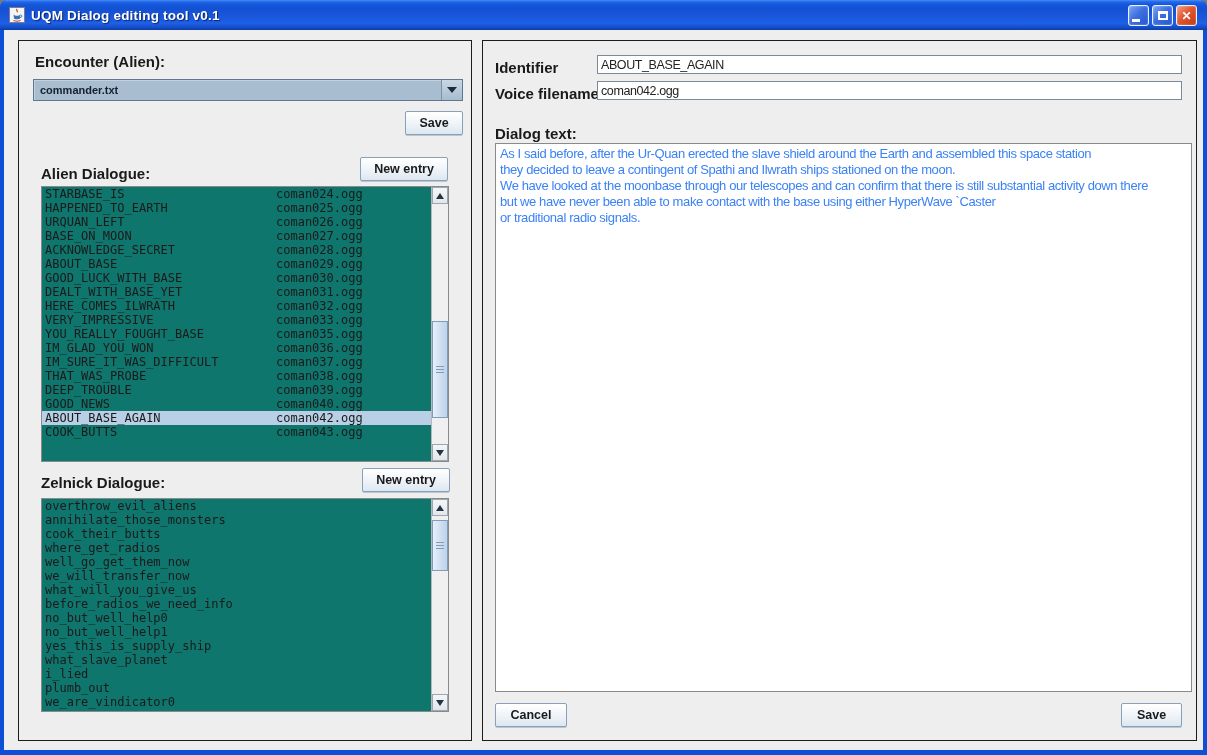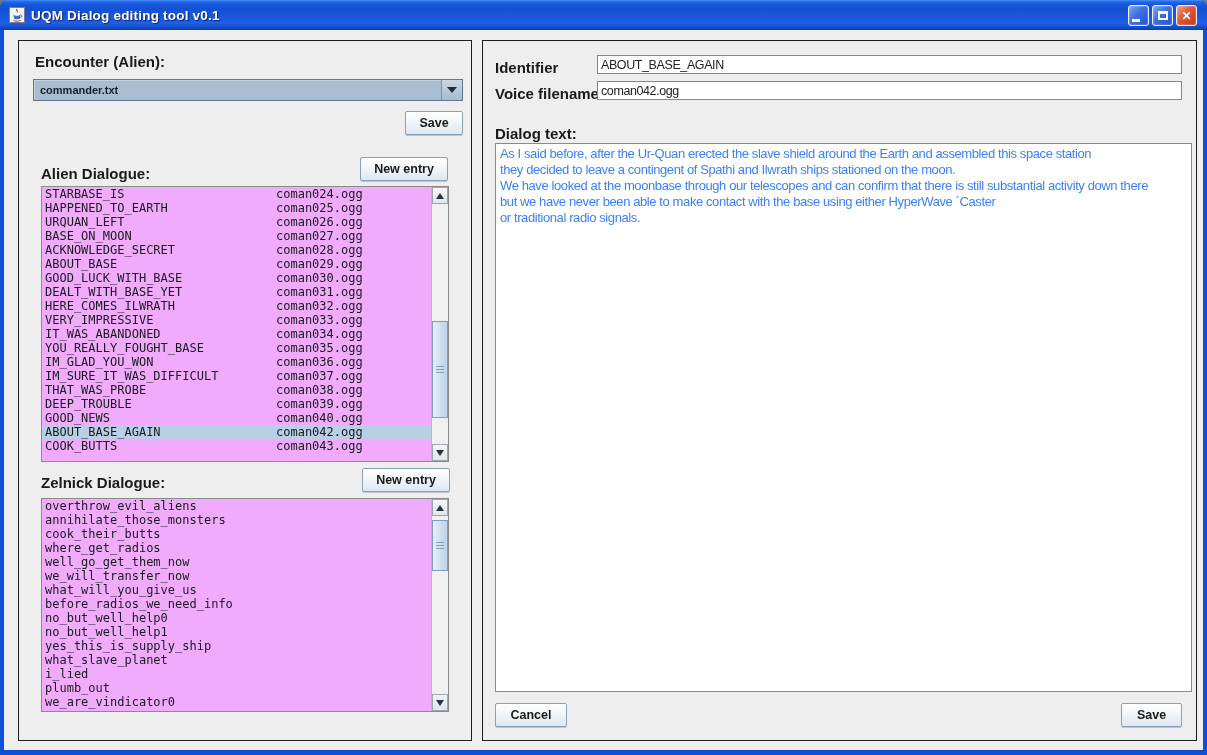--- a/index.html
+++ b/index.html
@@ -62,21 +62,21 @@
     position:absolute;
     background:linear-gradient(180deg,#ffffff 0%,#f3f7fb 40%,#dde7f0 100%);
     border:1px solid #88a0b8; border-radius:2px;
     box-shadow:0 1px 0 #bcc6d0, inset 0 1px 0 #ffffff;
     font-family:"Liberation Sans", sans-serif;
     font-weight:bold; font-size:12.5px; color:#1a1a1a;
     display:flex; align-items:center; justify-content:center; cursor:pointer; white-space:nowrap;
   }
 
   
-  .listbox { position:absolute; background:#f0abfc; border:1px solid #8a8a8a; overflow:hidden; }
+  .listbox { position:absolute; background:#0f766e; border:1px solid #8a8a8a; overflow:hidden; }
   .list-rows { position:absolute; left:0; top:0; right:17px; bottom:0; overflow:hidden; }
   .list-row { height:14px; line-height:14px; font-family:"DejaVu Sans Mono", monospace; font-size:12px; color:#1a1a1a; white-space:nowrap; position:relative; cursor:default; }
   .list-row.selected { background:#b8cfe5; }
   .row-name { position:absolute; left:3px; }
   .row-voice { position:absolute; left:234px; }
 
   
   .vscroll { position:absolute; top:0; right:0; width:17px; bottom:0; background:#f0f0f0; border-left:1px solid #b8b8b8; }
   .sb-btn {
     position:absolute; left:0; width:16px; height:17px;
@@ -189,24 +189,20 @@
           </div>
           <div class="list-row">
             <span class="row-name">HERE_COMES_ILWRATH</span>
             <span class="row-voice">coman032.ogg</span>
           </div>
           <div class="list-row">
             <span class="row-name">VERY_IMPRESSIVE</span>
             <span class="row-voice">coman033.ogg</span>
           </div>
           <div class="list-row">
-            <span class="row-name">IT_WAS_ABANDONED</span>
-            <span class="row-voice">coman034.ogg</span>
-          </div>
-          <div class="list-row">
             <span class="row-name">YOU_REALLY_FOUGHT_BASE</span>
             <span class="row-voice">coman035.ogg</span>
           </div>
           <div class="list-row">
             <span class="row-name">IM_GLAD_YOU_WON</span>
             <span class="row-voice">coman036.ogg</span>
           </div>
           <div class="list-row">
             <span class="row-name">IM_SURE_IT_WAS_DIFFICULT</span>
             <span class="row-voice">coman037.ogg</span>

